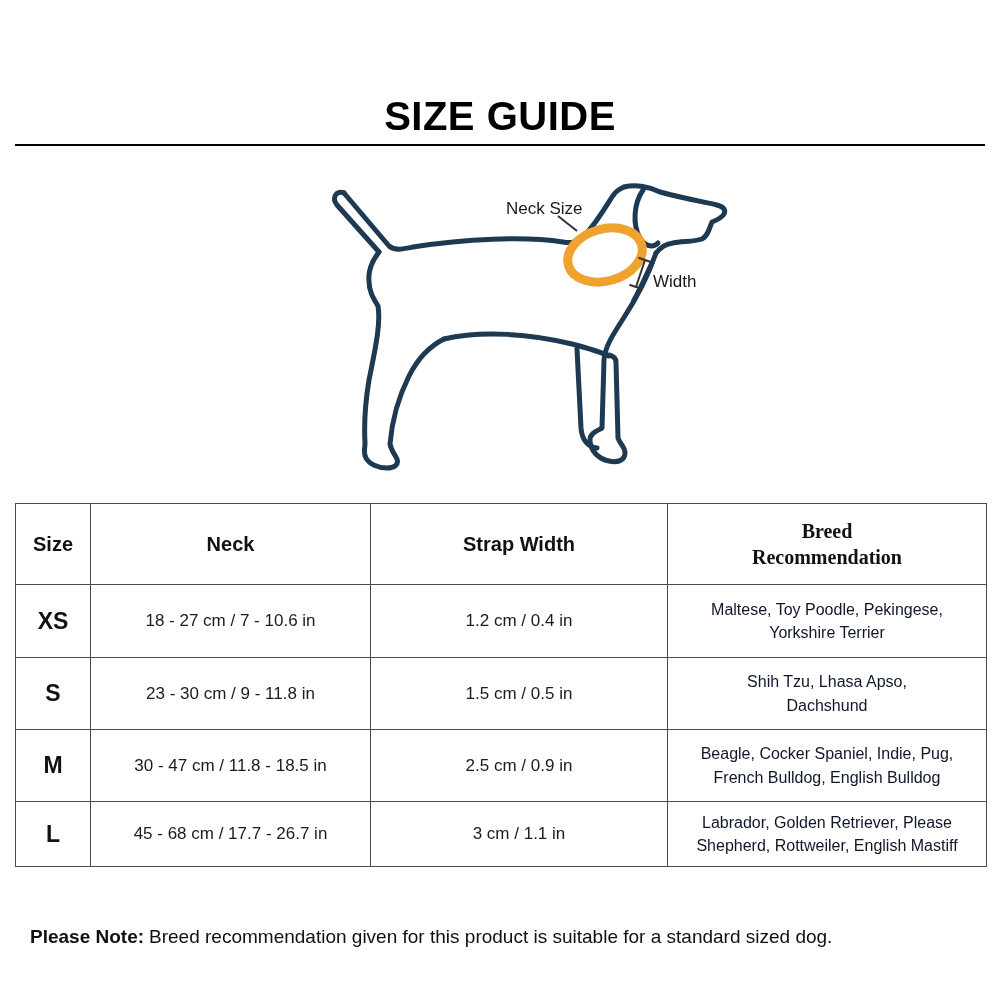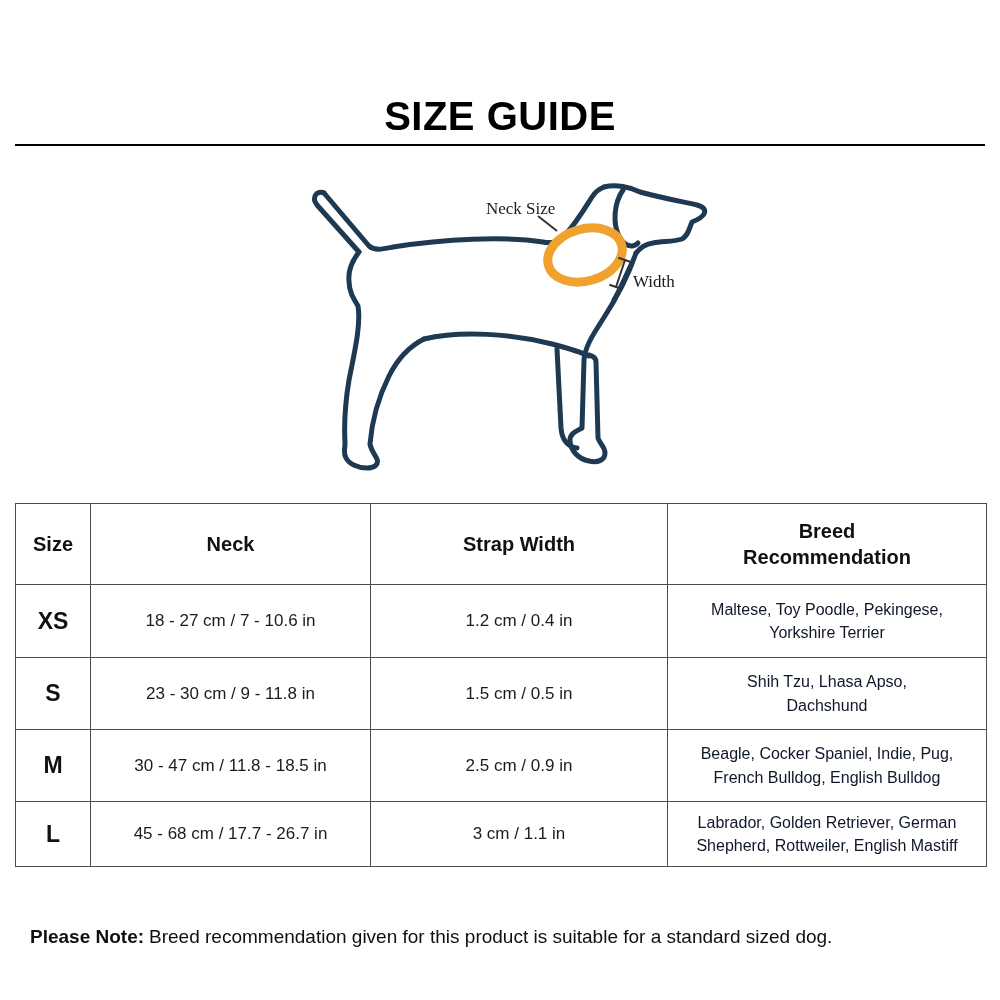--- a/index.html
+++ b/index.html
@@ -14,21 +14,21 @@
   }
   .page-title {
     position:absolute; top:62px; left:0;
     width:100%; text-align:center;
     font-size:40px; font-weight:600; letter-spacing:.5px; color:#000;margin-top:32px;
   }
   .title-divider {
     position:absolute; top:144px; left:15px;
     width:970px; height:2px; background:#000;
   }
-  .diagram { position:absolute; left:272px; top:160px; width:450px; height:330px;font-family:Liberation Serif, serif; }
+  .diagram { position:absolute; left:292px; top:160px; width:450px; height:330px; }
   .diagram svg { position:absolute; left:0; top:0; width:450px; height:330px; }
   .diagram-label {
     position:absolute; font-size:17px; color:#1a1a1a; white-space:nowrap;
   }
   .label-neck { left:214px; top:39px; }   
   .label-width { left:361px; top:112px; } 
   table.size-table {
     position:absolute; left:15px; top:503px;
     width:971px;
     border-collapse:collapse;
@@ -47,21 +47,21 @@
   .col-breed { width:319px; }
   .row-header { height:81px; }
   .row-xs { height:73px; }
   .row-s  { height:72px; }
   .row-m  { height:72px; }
   .row-l  { height:65px; }
   .cell-size { font-size:23px; font-weight:bold; }
   .cell-measure { font-size:17px; color:#1c1c1c;margin-left:35px; }
   .cell-breeds { font-size:16px; line-height:1.45; color:#0f172a; }
   .cell-breeds span { display:block; }
-  .breed-head-wrap { display:block; max-width:175px; margin:10px auto; }
+  .breed-head-wrap { display:block; max-width:175px; margin:10px auto;font-family:Liberation Serif, serif; }
   .note {
     position:absolute; left:30px; top:926px;
     font-size:19px; color:#101010; white-space:nowrap;
   }
   .note b { font-weight:bold; margin-right:5px; }
 </style>
 </head>
 <body>
 
 <div class="stage">
@@ -141,21 +141,21 @@
       <td class="cell-breeds">
         <span>Beagle, Cocker Spaniel, Indie, Pug,</span>
         <span>French Bulldog, English Bulldog</span>
       </td>
     </tr>
     <tr class="row-l">
       <td class="cell-size">L</td>
       <td class="cell-measure">45 - 68 cm / 17.7 - 26.7 in</td>
       <td class="cell-measure">3 cm / 1.1 in</td>
       <td class="cell-breeds">
-        <span>Labrador, Golden Retriever, German</span>
+        <span>Labrador, Golden Retriever, Please</span>
         <span>Shepherd, Rottweiler, English Mastiff</span>
       </td>
     </tr>
   </tbody>
     </table>
 
   <div class="note">
     <b>Please Note:</b><span>Breed recommendation given for this product is suitable for a standard sized dog.</span>
   </div>
 

